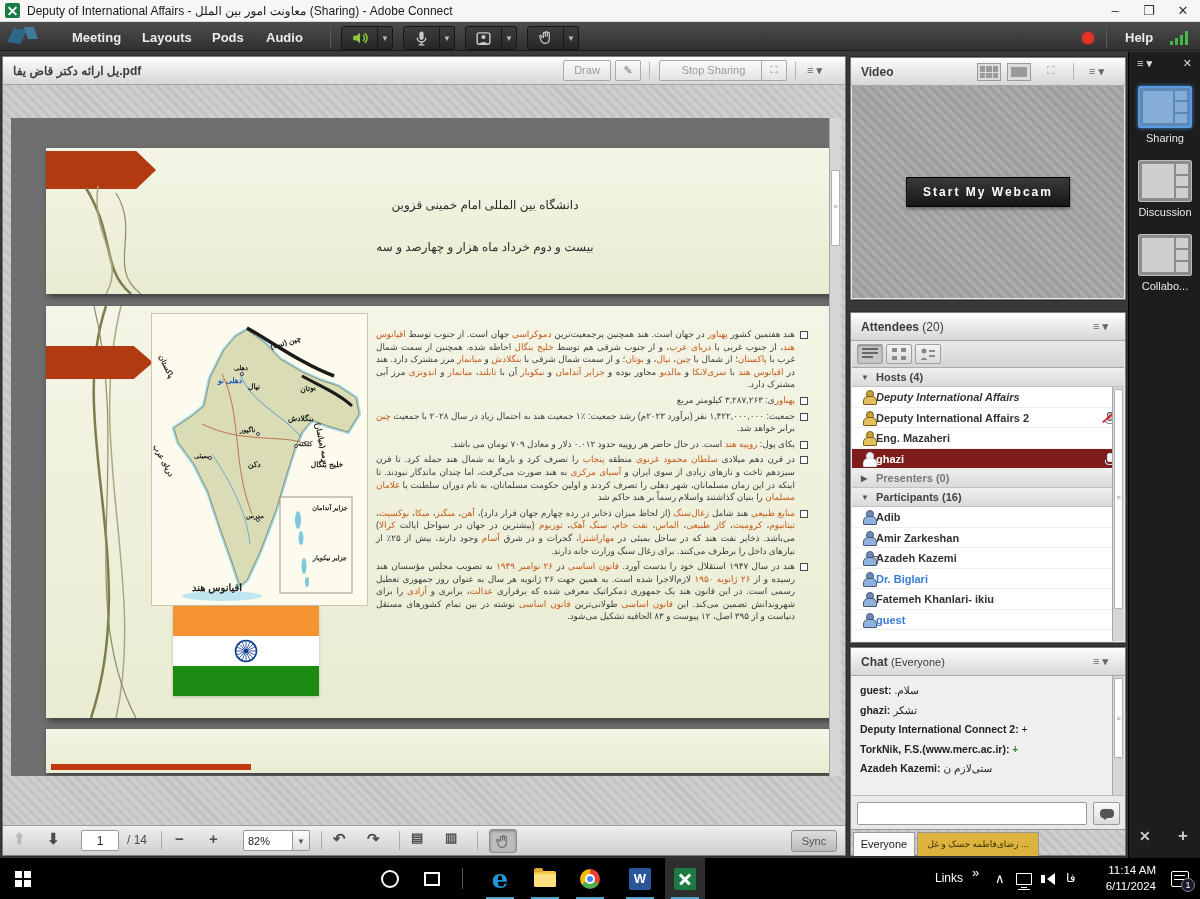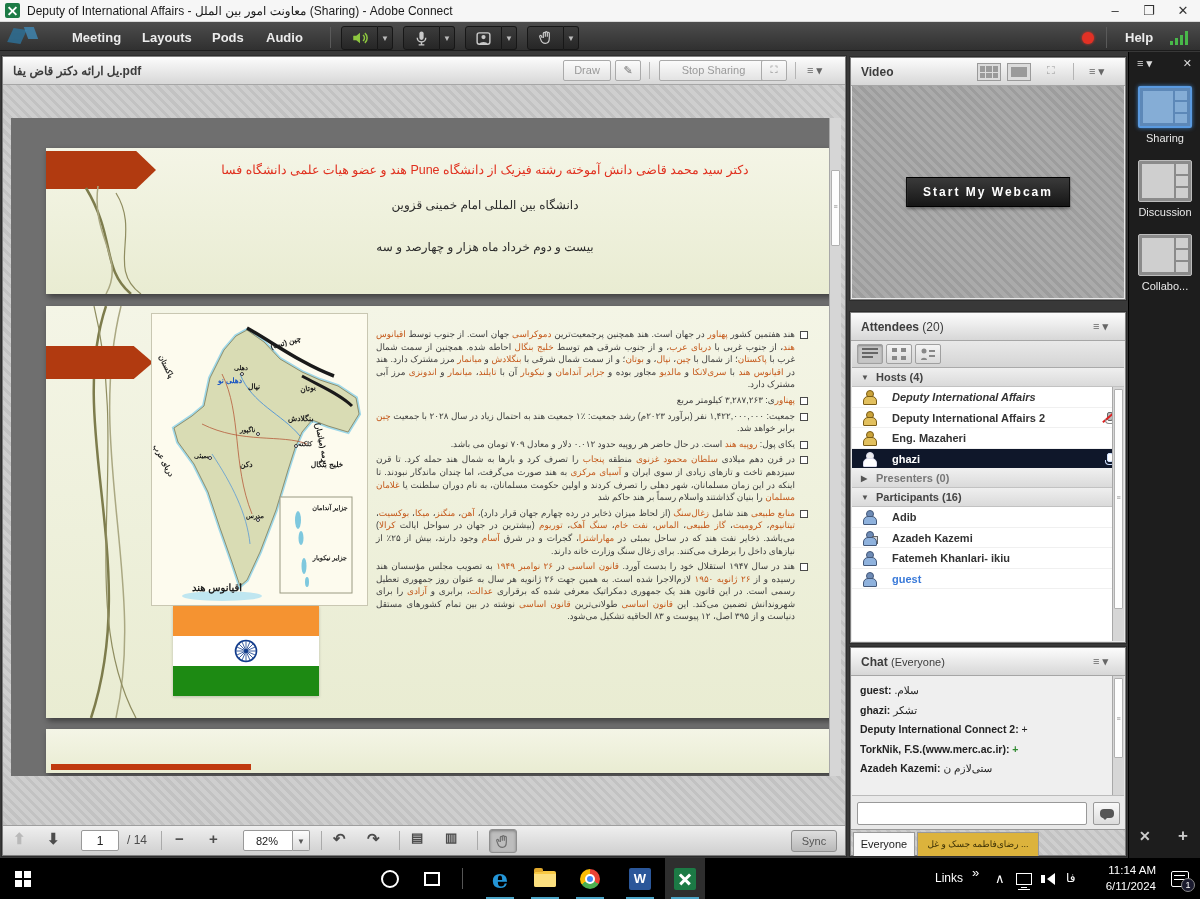--- a/index.html
+++ b/index.html
@@ -52,39 +52,39 @@
   #chakra{position:absolute;left:60px;top:2px}
   #s2-text{position:absolute;left:330px;top:22px;width:432px;direction:rtl;color:#3b3b3b;font-size:8.8px;line-height:12.6px;text-align:justify}
   #s2-text li{list-style:none;margin-bottom:3px;position:relative;padding-right:13px}
   #s2-text li::before{content:"";position:absolute;right:0;top:3px;width:6px;height:6px;border:1px solid #4a4a4a;background:#fff}
   .hl{color:#c4581a}
   
   #pdf-bar{position:absolute;left:0;bottom:0;right:0;height:30px;background:linear-gradient(#efefef,#cfcfcf);border-top:1px solid #9e9e9e}
   .tbico{top:4px;font-size:15px;font-weight:bold;color:#4c4c4c}
   .tbsep{top:5px;width:1px;height:19px;background:#aaa}
   #page-box{top:4px;left:78px;width:38px;height:21px;background:#fff;border:1px solid #999;border-radius:2px;text-align:center;font-size:12px;line-height:20px;color:#222}
-  #zoom-box{top:4px;left:240px;width:50px;height:21px;background:#fff;border:1px solid #999;border-radius:2px 0 0 2px;font-size:11px;line-height:20px;color:#222;padding-left:12px}
+  #zoom-box{top:4px;left:240px;width:50px;height:21px;background:#fff;border:1px solid #999;border-radius:2px 0 0 2px;font-size:11px;line-height:20px;color:#222;padding-left:4px}
   #zoom-drop{top:4px;left:290px;width:17px;height:21px;border:1px solid #999;border-left:none;border-radius:0 2px 2px 0;background:linear-gradient(#fdfdfd,#dcdcdc);font-size:8px;color:#555;text-align:center;line-height:21px}
   #sync-btn{top:4px;right:8px;width:46px;height:22px;background:linear-gradient(#dedede,#b9b9b9);border:1px solid #8e8e8e;border-radius:3px;font-size:11px;color:#555;text-align:center;line-height:21px}
   
   #video-pod{left:850px;top:57px;width:276px;height:243px}
   #video-body{position:absolute;left:1px;top:28px;right:1px;bottom:1px;background:repeating-linear-gradient(45deg,#9d9d9d 0 3px,#aaaaaa 3px 7px)}
   #webcam-btn{position:absolute;left:50%;top:50%;transform:translate(-50%,-50%);background:linear-gradient(#3a3a3a,#161616);border:1px solid #000;border-radius:0;color:#fff;font-size:12px;font-weight:bold;letter-spacing:2px;padding:7px 16px;white-space:nowrap;box-shadow:0 2px 3px rgba(0,0,0,.4)}
   .mini-grid{top:5px;width:24px;height:18px;border:1px solid #9a9a9a;background:#dcdcdc;display:grid;grid-template-columns:repeat(3,1fr);gap:1px;padding:2px}
   .mini-grid i{background:#9a9a9a}
   
   #att-pod{left:850px;top:312px;width:276px;height:331px}
   #att-toolbar{position:absolute;left:1px;top:28px;right:1px;height:27px;background:linear-gradient(#e9e9e9,#d4d4d4);border-bottom:1px solid #aaa}
   .viewbtn{top:3px;width:26px;height:20px;border:1px solid #a0a0a0;border-radius:2px;background:linear-gradient(#f4f4f4,#dadada)}
   .viewbtn.pressed{background:#c6c6c6;box-shadow:inset 0 1px 2px rgba(0,0,0,.3)}
   #att-list{position:absolute;left:1px;top:55px;right:1px;bottom:1px;background:#fff}
   .sect{position:relative;height:19px;background:linear-gradient(#efefef,#dadada);border-bottom:1px solid #c2c2c2;font-size:11px;font-weight:bold;color:#444;line-height:19px;padding-left:24px}
   .sect .tri{position:absolute;left:9px;top:0;font-size:8px;color:#555}
-  .arow{position:relative;height:20.5px;border-bottom:1px solid #f0f0f0;font-size:11px;font-weight:bold;color:#333;line-height:20.5px;padding-left:40px;background:#fff}
-  .arow.sel{background:#0f172a;color:#fff}
+  .arow{position:relative;height:20.5px;border-bottom:1px solid #f0f0f0;font-size:11px;font-weight:bold;color:#333;line-height:20.5px;padding-left:24px;background:#fff}
+  .arow.sel{background:#7f1d1d;color:#fff}
   .arow.blue{color:#3a7ad9}
   .arow.it{font-style:italic}
   .person{position:absolute;left:10px;top:3px;width:14px;height:14px}
   .person::before{content:"";position:absolute;left:4px;top:0;width:6px;height:6px;border-radius:50%;background:#6e8bb5;border:1px solid #44597a}
   .person::after{content:"";position:absolute;left:1px;top:6px;width:12px;height:7px;border-radius:5px 5px 1px 1px;background:#8fb2dd;border:1px solid #44597a}
   .person.host::before{background:#caa23a;border-color:#7a5c16}
   .person.host::after{background:#e2c05e;border-color:#7a5c16}
   .person.white::before{background:#eee;border-color:#dde}
   .person.white::after{background:#fff;border-color:#dde}
   .person .dev{position:absolute;right:-2px;top:5px;width:6px;height:8px;background:#ddd;border:1px solid #666}
@@ -224,21 +224,20 @@
   <div class="body hatch">
     <div id="doc-view" class="ab">
 
       <div class="slide" style="top:30px;height:146px">
         <div class="red-arrow" style="left:0;top:3px;width:110px;height:38px"></div>
         <svg class="deco" width="120" height="146">
           <path d="M40 40 C 70 90, 55 120, 85 146" stroke="#7d7c4c" stroke-width="2.5" fill="none"></path>
           <path d="M52 38 C 45 90, 80 110, 60 146" stroke="#aaa882" stroke-width="1.5" fill="none"></path>
           <path d="M70 45 C 95 85, 60 120, 95 146" stroke="#8f8d60" stroke-width="1.2" fill="none"></path>
         </svg>
-        <div id="s1-title">دکتر سید محمد قاضی دانش آموخته رشته فیزیک از دانشگاه Pune  هند و عضو هیات علمی دانشگاه فسا</div>
         <div class="s1-line" style="top:50px">دانشگاه بین المللی امام خمینی قزوین</div>
         <div class="s1-line" style="top:92px">بیست و دوم خرداد ماه هزار و چهارصد و سه</div>
       </div>
 
       <div class="slide" style="top:188px;height:412px">
         <svg class="deco" width="110" height="412">
           <path d="M60 0 C 20 120, 95 260, 45 412" stroke="#7d7c4c" stroke-width="2.5" fill="none"></path>
           <path d="M75 0 C 40 140, 100 280, 70 412" stroke="#aaa882" stroke-width="1.5" fill="none"></path>
           <path d="M48 0 C 85 150, 30 300, 90 412" stroke="#8f8d60" stroke-width="1.2" fill="none"></path>
         </svg>
@@ -267,21 +266,21 @@
           <span class="maplbl" style="left:148px;top:70px;transform:rotate(-10deg)">بوتان</span>
           <span class="maplbl" style="left:170px;top:108px;transform:rotate(78deg);transform-origin:left top">برمه (میانمار)</span>
           <span class="maplbl" style="left:136px;top:100px">بنگلادش</span>
           <span class="maplbl" style="left:146px;top:126px;font-size:6.5px">کلکته</span>
           <span class="maplbl" style="left:158px;top:146px;width:34px;white-space:normal;text-align:center;line-height:9px">خلیج بنگال</span>
           <span class="maplbl" style="left:-6px;top:142px;transform:rotate(62deg)">دریای عرب</span>
           <span class="maplbl" style="left:82px;top:50px;font-size:6.5px">دهلی</span>
           <span class="maplbl" style="left:66px;top:62px;color:#1a56c4">دهلی نو</span>
           <span class="maplbl" style="left:88px;top:112px;font-size:6.5px">ناگپور</span>
           <span class="maplbl" style="left:42px;top:138px;font-size:6.5px">بمبئی</span>
-          <span class="maplbl" style="left:88px;top:146px;letter-spacing:3px">دکن</span>
+          <span class="maplbl" style="left:96px;top:146px;letter-spacing:3px">دکن</span>
           <span class="maplbl" style="left:94px;top:198px;font-size:6.5px">مدرس</span>
           <span class="maplbl" style="left:158px;top:190px;width:40px;white-space:normal;text-align:center;line-height:8px;font-size:6.5px">جزایر آندامان</span>
           <span class="maplbl" style="left:158px;top:240px;width:40px;white-space:normal;text-align:center;line-height:8px;font-size:6.5px">جزایر نیکوبار</span>
           <span class="maplbl" style="left:40px;top:268px;font-size:10px;letter-spacing:2px">اقیانوس هند</span>
           <span class="dot" style="left:88px;top:58px"></span>
           <span class="dot" style="left:142px;top:130px"></span>
           <span class="dot" style="left:104px;top:118px"></span>
           <span class="dot" style="left:56px;top:142px"></span>
           <span class="dot" style="left:104px;top:204px"></span>
         </div>
@@ -417,23 +416,25 @@
     <div class="sect"><span class="tri">▼</span><span>Hosts (4)</span></div>
     <div class="arow it"><span class="person host"></span><span>Deputy International Affairs</span></div>
     <div class="arow"><span class="person host"></span><span>Deputy International Affairs 2</span><span class="micico blocked">
           <i></i>
         </span></div>
     <div class="arow"><span class="person host"></span><span>Eng. Mazaheri</span></div>
     <div class="arow sel"><span class="person white"></span><span>ghazi</span><span class="micico onblue"></span></div>
     <div class="sect" style="color:#777"><span class="tri">▶</span><span>Presenters (0)</span></div>
     <div class="sect"><span class="tri">▼</span><span>Participants (16)</span></div>
     <div class="arow"><span class="person"></span><span>Adib</span></div>
+    <div class="arow"><span class="person"></span><span>Amir Zarkeshan</span></div>
     <div class="arow"><span class="person">
           <span class="dev"></span>
         </span><span>Azadeh Kazemi</span></div>
+    <div class="arow blue"><span class="person"></span><span>Dr. Biglari</span></div>
     <div class="arow"><span class="person"></span><span>Fatemeh Khanlari- ikiu</span></div>
     <div class="arow blue"><span class="person"></span><span>guest</span></div>
     <div class="vsb" style="right:0;top:19px">
       <div class="thumb" style="top:2px;height:220px">
           <span class="grip" style="top:104px">≡</span>
         </div>
     </div>
   </div>
 </div>
 

